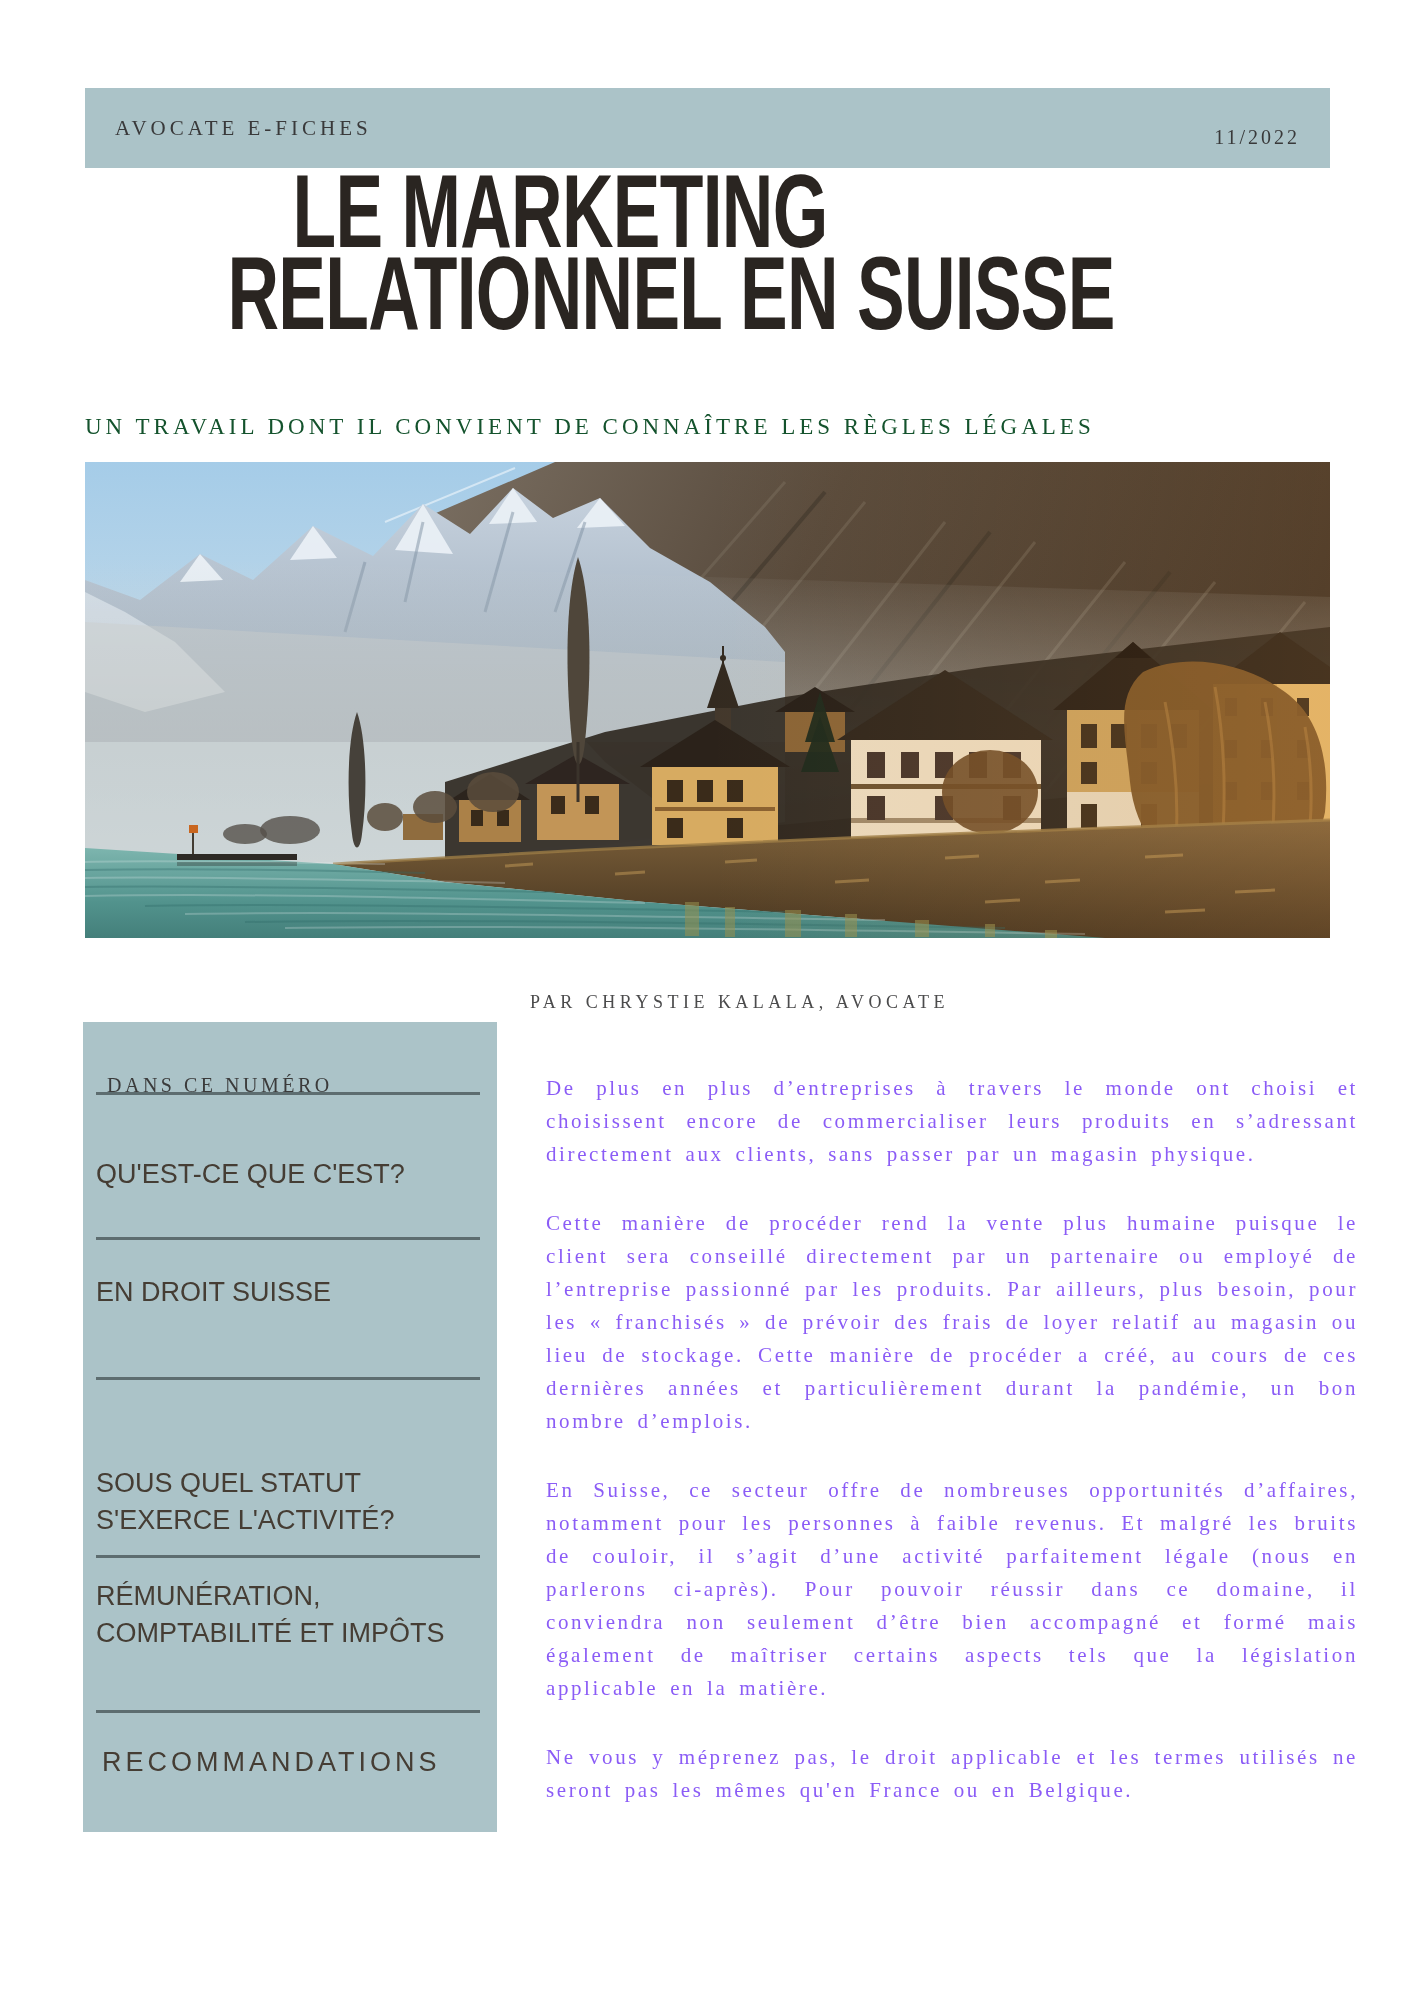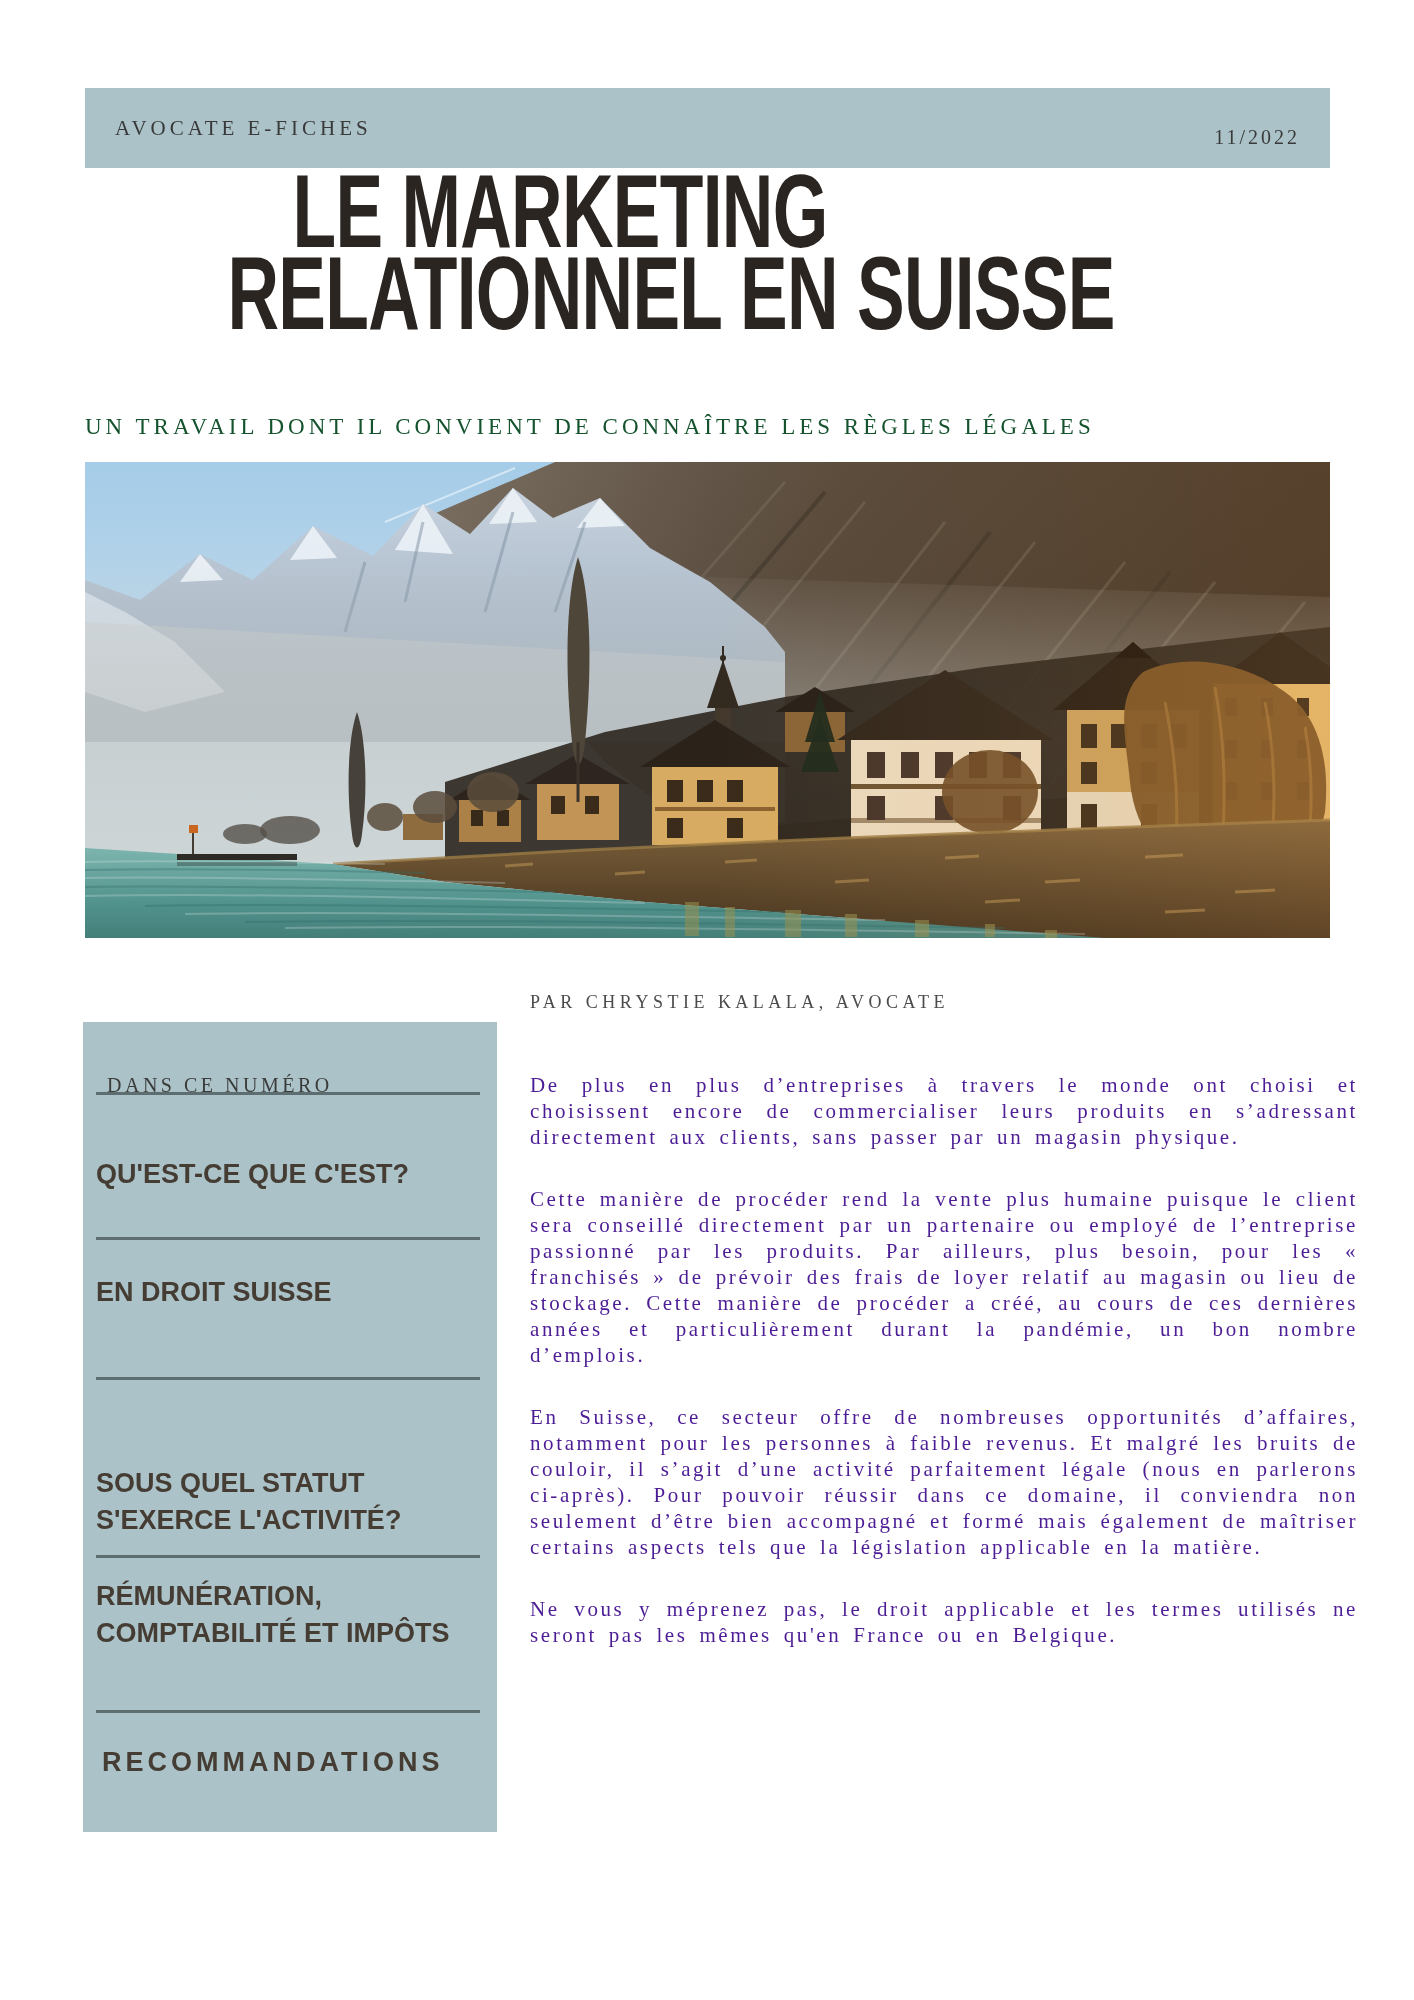--- a/index.html
+++ b/index.html
@@ -48,30 +48,30 @@
   .sidebar {
     position:absolute; left:83px; top:1022px; width:414px; height:810px;
     background:#abc3c8;
   }
   .sidebar > * { position:absolute; left:13px; width:384px; }
   .sidebar-heading { top:52px; font-size:20px; letter-spacing:3.5px; color:#3b3b3b;margin-left:11px; }
   .sb-rule { border:none; border-top:3px solid #5d6d70; margin:0; }
   .rule0 { top:70px; }  .rule1 { top:215px; } .rule2 { top:355px; }
   .rule3 { top:533px; } .rule4 { top:688px; }
   .sidebar-item {
-    font-family:"Liberation Sans", sans-serif; font-weight:700;
+    font-family:"Liberation Sans", sans-serif; font-weight:400;
     font-size:27px; line-height:37px; color:#453d34; cursor:pointer;
   }
   .item0 { top:134px; } .item1 { top:252px; } .item2 { top:398px;margin-top:45px; }
   .item3 { top:556px; } .item4 { top:722px; letter-spacing:4px; left:19px; }
 
   
   .article { position:absolute; left:530px; top:1072px; width:828px; }
   .article p {
-    margin:0 0 36px 0; font-size:21px; line-height:26px; color:#4c1d95;
+    margin:0 0 36px 16px; font-size:21px; line-height:33px; color:#8b5cf6;
     letter-spacing:2.6px; word-spacing:4px; text-align:justify;
   }
 </style>
 </head>
 <body>
 
 <div class="page">
 
   <header class="masthead">
     <span class="brand">AVOCATE E-FICHES</span>

